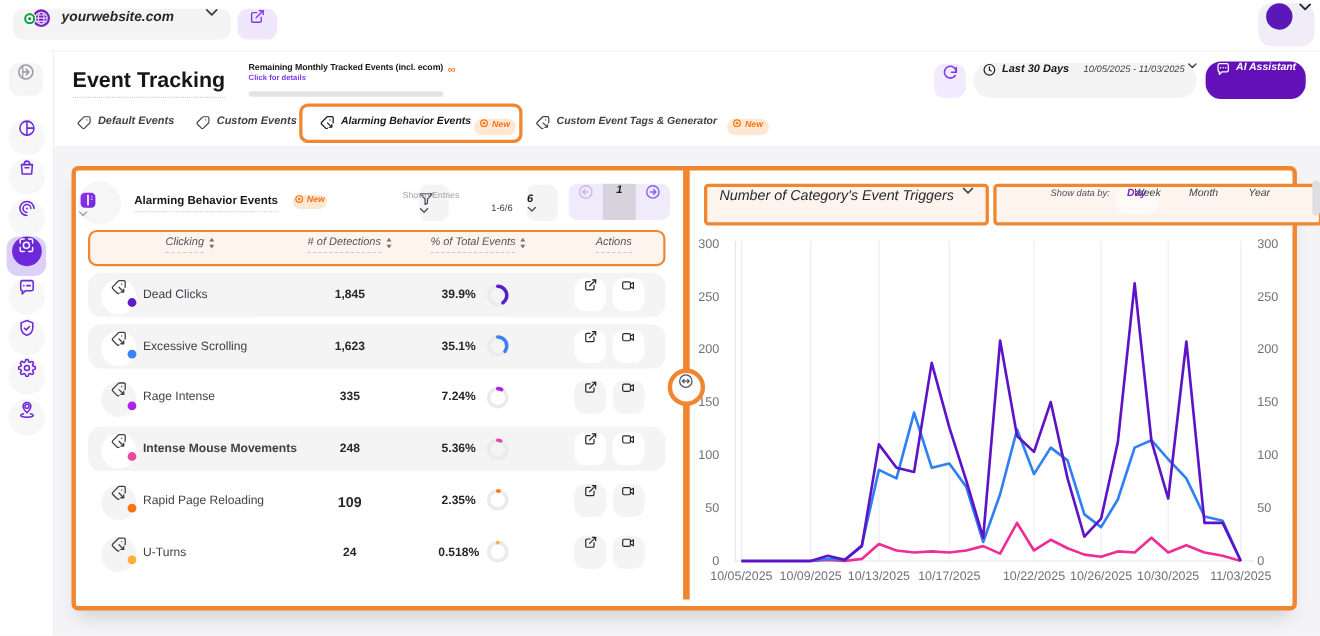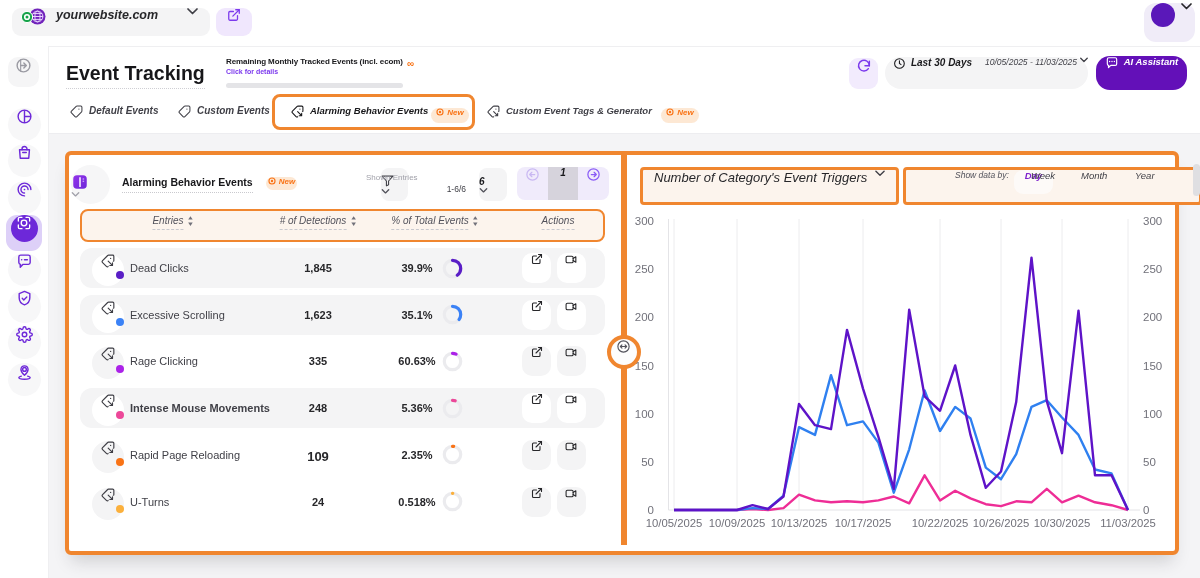--- a/index.html
+++ b/index.html
@@ -245,21 +245,21 @@
   <span class="flex" style="width:30px;height:33px;background:#d6d3dc;justify-content:center;font-size:10px;font-weight:600;color:#18181b">1</span>
   <span class="flex" style="width:31px;justify-content:center">
       <svg width="15" height="15" viewBox="0 0 24 24" fill="none" stroke="#8b5cf6" stroke-width="2" stroke-linecap="round" stroke-linejoin="round">
         <circle cx="12" cy="12" r="9"></circle>
         <path d="M8.5 12h7M13 8.5l3.5 3.5-3.5 3.5"></path>
       </svg>
     </span>
 </div>
 <div class="abs" style="left:80px;top:209px;width:521px;height:29px;background:#fcf4ed;border:2px solid #f0862f;border-radius:8px"></div>
 <div class="abs flex" style="left:173.0px;top:215px;transform:translateX(-50%);font-size:10px;color:#52525b;">
-    <span style="border-bottom:1.2px dashed #c9c9ce;padding-bottom:2.5px">Entries</span>
+    <span style="border-bottom:1.2px dashed #c9c9ce;padding-bottom:2.5px">Clicking</span>
     <svg width="6" height="10" viewBox="0 0 8 13" fill="#71717a" style="margin-left:4px;position:relative;top:1px">
       <path d="M4 0 7 4.5H1z"></path>
       <path d="M4 13 1 8.5h6z"></path>
     </svg>
   </div>
 <div class="abs flex" style="left:318.0px;top:215px;transform:translateX(-50%);font-size:10px;color:#52525b;">
     <span style="border-bottom:1.2px dashed #c9c9ce;padding-bottom:2.5px"># of Detections</span>
     <svg width="6" height="10" viewBox="0 0 8 13" fill="#71717a" style="margin-left:4px;position:relative;top:1px">
       <path d="M4 0 7 4.5H1z"></path>
       <path d="M4 13 1 8.5h6z"></path>
@@ -344,23 +344,23 @@
     <svg width="14" height="14" viewBox="0 0 24 24" fill="none" stroke="#3f3f46" stroke-width="2" stroke-linecap="round" stroke-linejoin="round" style="">
       <g transform="matrix(-1 0 0 1 24 0)">
         <path d="M12.586 2.586A2 2 0 0 0 11.172 2H4a2 2 0 0 0-2 2v7.172a2 2 0 0 0 .586 1.414l8.704 8.704a2.426 2.426 0 0 0 3.42 0l6.58-6.58a2.426 2.426 0 0 0 0-3.42z"></path>
         <circle cx="7.5" cy="7.5" r="1.1" fill="#3f3f46" stroke="none"></circle>
       </g>
       <path d="M12.3 12.3 19.6 19.6M19.7 15.1v4.6h-4.6" stroke="#f4f4f5" stroke-width="5.5"></path>
       <path d="M12.3 12.3 19.6 19.6M19.7 15.1v4.6h-4.6"></path>
     </svg>
   </div>
 <span class="abs" style="left:116px;top:364.7px;width:8px;height:8px;border-radius:50%;background:#ab22e8"></span>
-<div class="abs" style="left:130px;top:355.4px;font-size:11px;font-weight:500;color:#3f3f46">Rage Clicking</div>
+<div class="abs" style="left:130px;top:355.4px;font-size:11px;font-weight:500;color:#3f3f46">Rage Intense</div>
 <div class="abs" style="left:318px;top:355.4px;transform:translateX(-50%);font-size:11px;font-weight:600;color:#27272a">335</div>
-<div class="abs" style="left:417px;top:355.4px;transform:translateX(-50%);font-size:11px;font-weight:600;color:#27272a">60.63%</div>
+<div class="abs" style="left:417px;top:355.4px;transform:translateX(-50%);font-size:11px;font-weight:600;color:#27272a">7.24%</div>
 <svg style="position:absolute;left:441.5px;top:350.9px" width="21" height="21" viewBox="0 0 21 21">
     <circle cx="10.5" cy="10.5" r="8.2" fill="none" stroke="#ebebee" stroke-width="3.2"></circle>
     <circle cx="10.5" cy="10.5" r="8.2" fill="none" stroke="#ab22e8" stroke-width="3.2" stroke-linecap="round" stroke-dasharray="3.73 47.79" transform="rotate(-90 10.5 10.5)"></circle>
   </svg>
 <div class="abs flex" style="left:522px;top:346.4px;width:29px;height:30px;background:#f4f4f5;border-radius:10px;justify-content:center">
     <svg width="12" height="12" viewBox="0 0 24 24" fill="none" stroke="#27272a" stroke-width="2.2" stroke-linecap="round" stroke-linejoin="round" style="">
       <path d="M18 13v6a2 2 0 0 1-2 2H5a2 2 0 0 1-2-2V8a2 2 0 0 1 2-2h6"></path>
       <path d="M15 3h6v6"></path>
       <path d="M10 14 21 3"></path>
     </svg>

